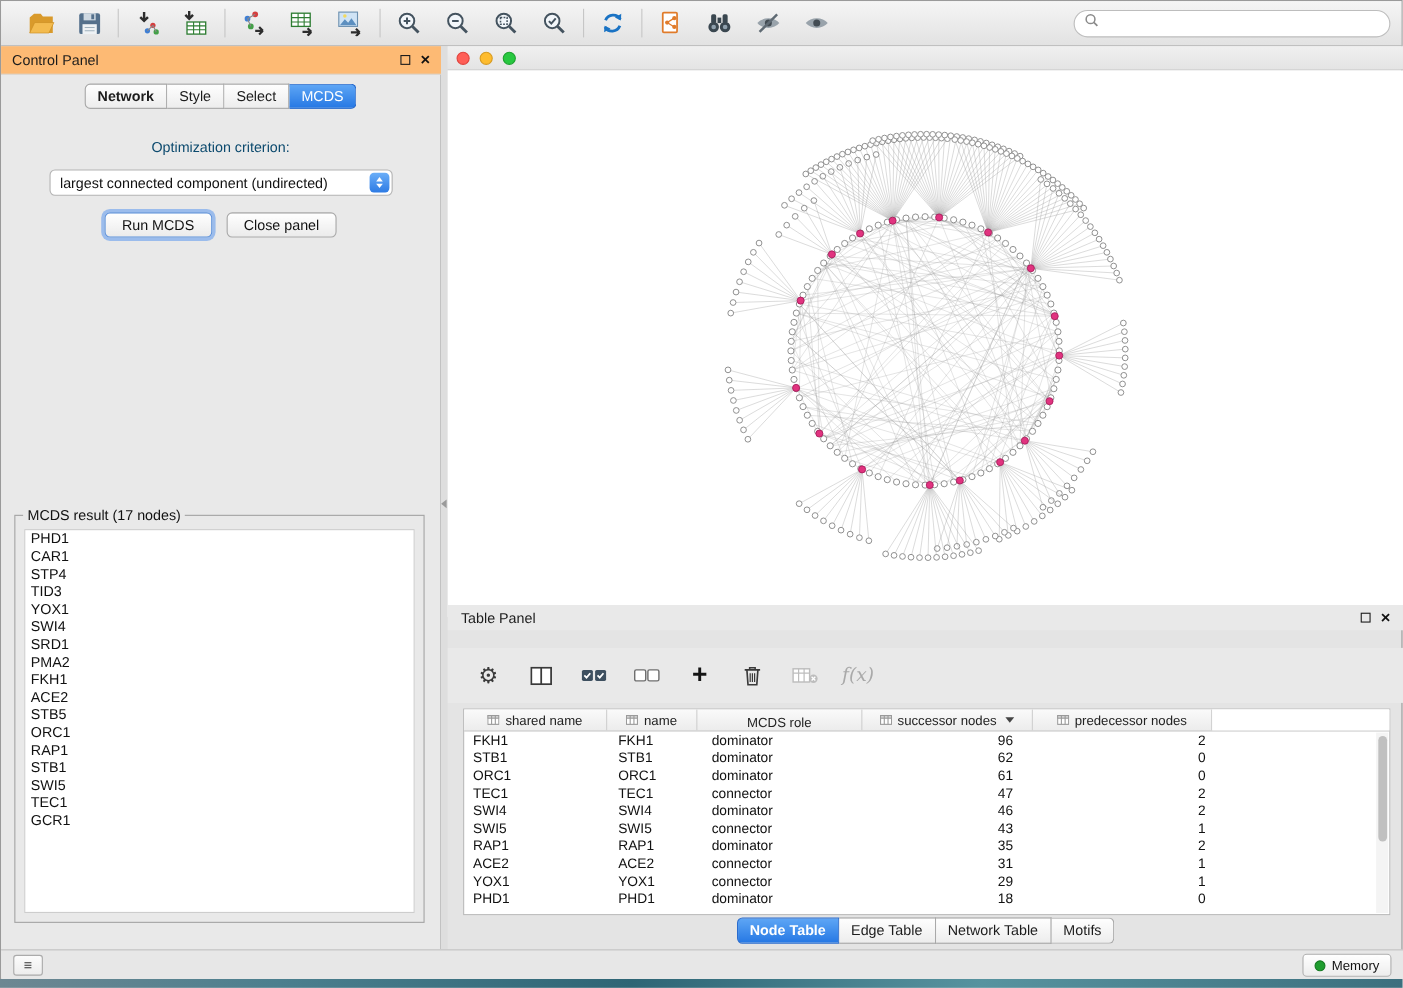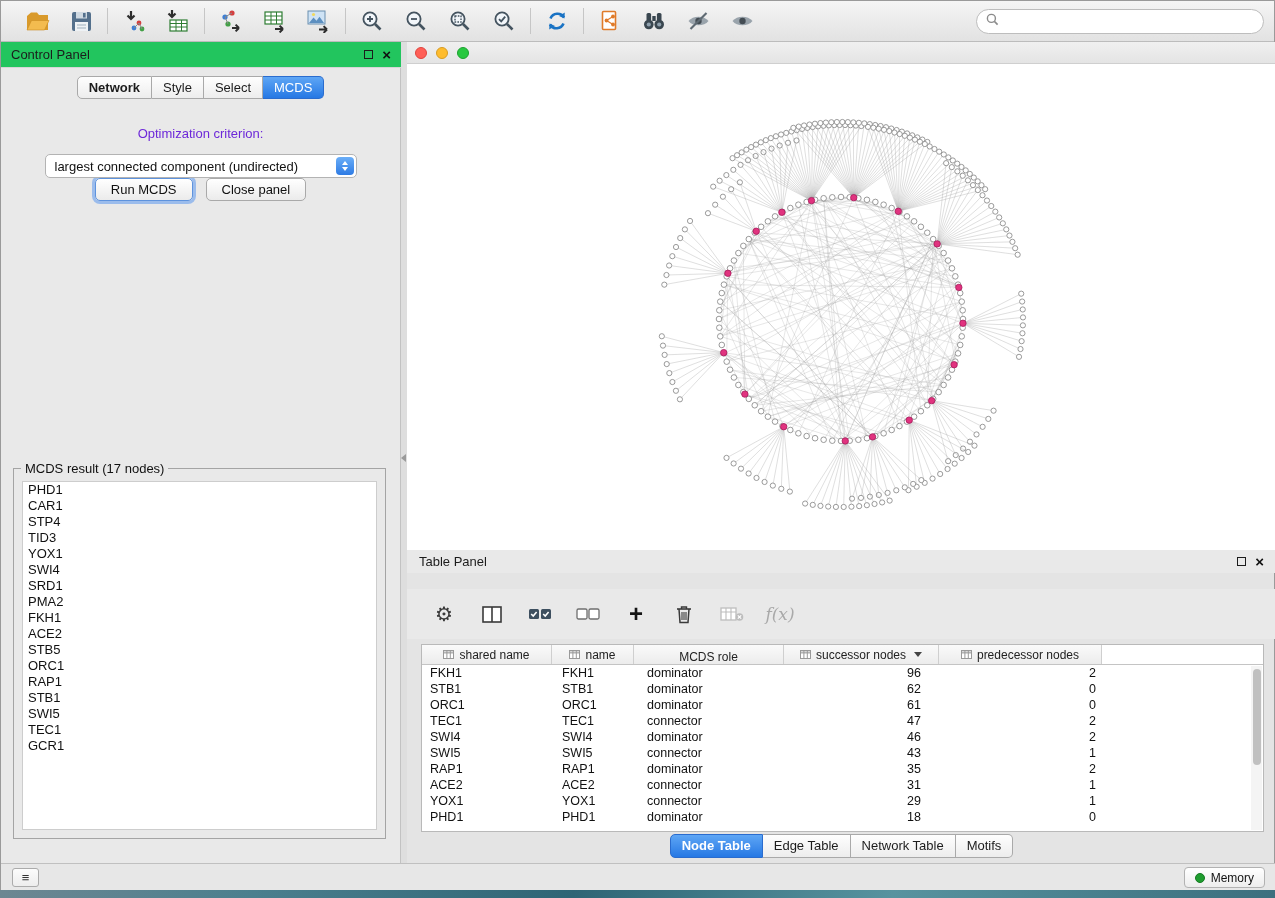--- a/index.html
+++ b/index.html
@@ -14,36 +14,36 @@
     background:linear-gradient(#f5f5f5,#e2e2e2); border-bottom:1px solid #bcbcbc;
     display:flex; align-items:center; padding:0 10px; }
   .tb-group { display:flex; align-items:center; gap:16px; padding:0 12px; }
   .tb-sep { width:1px; height:26px; background:#c6c6c6; }
   .tb-icon { width:28px; height:26px; display:flex; align-items:center; justify-content:center; cursor:default; }
   .search-box { margin-left:auto; width:288px; height:25px; background:#fff; border:1px solid #bdbdbd;
     border-radius:13px; display:flex; align-items:center; padding:0 9px; gap:6px; }
   .search-box input { border:none; outline:none; flex:1; font-size:12px; background:transparent; }
 
   
-  .cp-header { position:absolute; left:0; top:41px; width:400px; height:26px; background:#22c55e;
+  .cp-header { position:absolute; left:0; top:41px; width:400px; height:26px; background:#fdba74;
     display:flex; align-items:center; padding:0 10px; font-size:13px; color:#1c1c1c;
     border-bottom:1px solid #d6d6d6; }
   .panel-header-buttons { margin-left:auto; display:flex; align-items:center; gap:9px; }
   .float-icon { width:9px; height:9px; border:1.5px solid #1c1c1c; display:inline-block; }
   .close-icon { font-weight:900; font-size:15px; line-height:12px; color:#111; }
   .cp-body { position:absolute; left:0; top:67px; width:400px; height:795px; background:#e9e9e9;
     border-right:1px solid #c2c2c2; }
   .seg { display:flex; justify-content:center; margin-top:8px; }
   .seg .tab { font-size:13px; padding:3px 11px; background:linear-gradient(#fefefe,#ededed);
     border:1px solid #a9a9a9; border-left:none; color:#1c1c1c; cursor:default; }
   .seg .tab:first-child { border-left:1px solid #a9a9a9; border-radius:5px 0 0 5px;font-weight:bold; }
   .seg .tab:last-child { border-radius:0 5px 5px 0; }
   .seg .tab.active { background:linear-gradient(#5ea6f5,#2678e4); color:#fff; border-color:#2a6cce; }
-  .opt-label { text-align:center; margin-top:27px; font-size:13px; color:#6d28d9; }
-  .combo { position:relative; margin:13px auto 0; width:312px; height:24px; background:#fff;
+  .opt-label { text-align:center; margin-top:27px; font-size:13px; color:#0c4a6e; }
+  .combo { position:relative; margin:13px auto 15px; width:312px; height:24px; background:#fff;
     border:1px solid #b3b3b3; border-radius:5px; display:flex; align-items:center;
     padding-left:9px; font-size:13px; color:#111; }
   .combo-btn { position:absolute; right:2px; top:2px; width:18px; height:18px;
     background:linear-gradient(#6aaef8,#2e7be4); border-radius:4px;
     display:flex; flex-direction:column; align-items:center; justify-content:center; gap:2px; }
   .tri-up { width:0; height:0; border-left:3.5px solid transparent; border-right:3.5px solid transparent; border-bottom:4px solid #fff; }
   .tri-down { width:0; height:0; border-left:3.5px solid transparent; border-right:3.5px solid transparent; border-top:4px solid #fff; }
   .btn-row { display:flex; justify-content:center; gap:13px; margin-top:0; }
   .btn { height:23px; padding:0 15px; font-size:13px; color:#111;
     background:linear-gradient(#ffffff,#ebebeb); border:1px solid #a9a9a9; border-radius:5px; cursor:default; }

